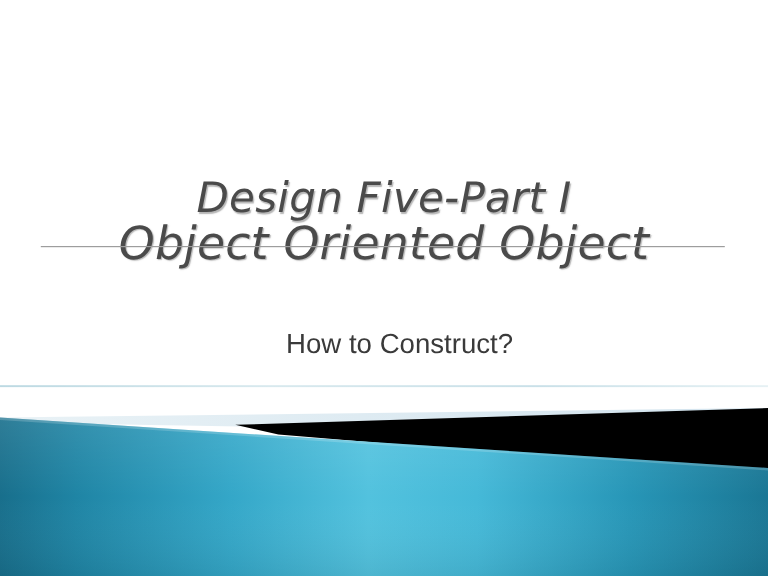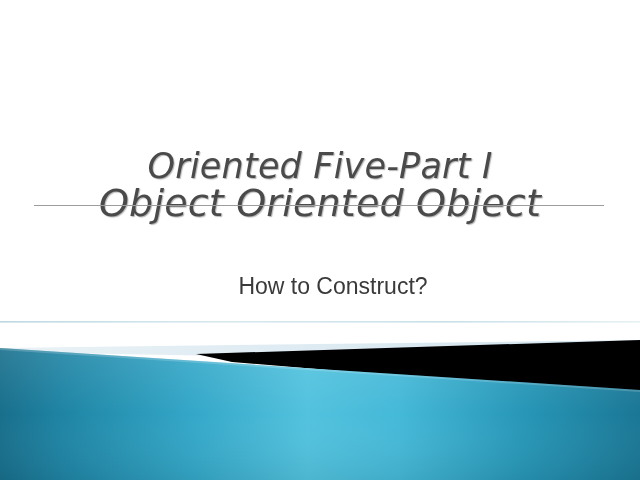--- a/index.html
+++ b/index.html
@@ -79,21 +79,21 @@
     width: 640px;
     height: 162px;
   }
 </style>
 </head>
 <body>
 
 <div id="slide">
 
   <div class="title-block">
-    <span class="title-line title-line-1">Oriented Five-Part I</span>
+    <span class="title-line title-line-1">Design Five-Part I</span>
     <span class="title-line title-line-2">Object Oriented Object</span>
   </div>
 
   <div class="title-rule"></div>
 
   <div class="subtitle">How to Construct?</div>
 
   <div class="banner">
     <svg viewBox="0 0 640 162" preserveAspectRatio="none">
       <defs>

